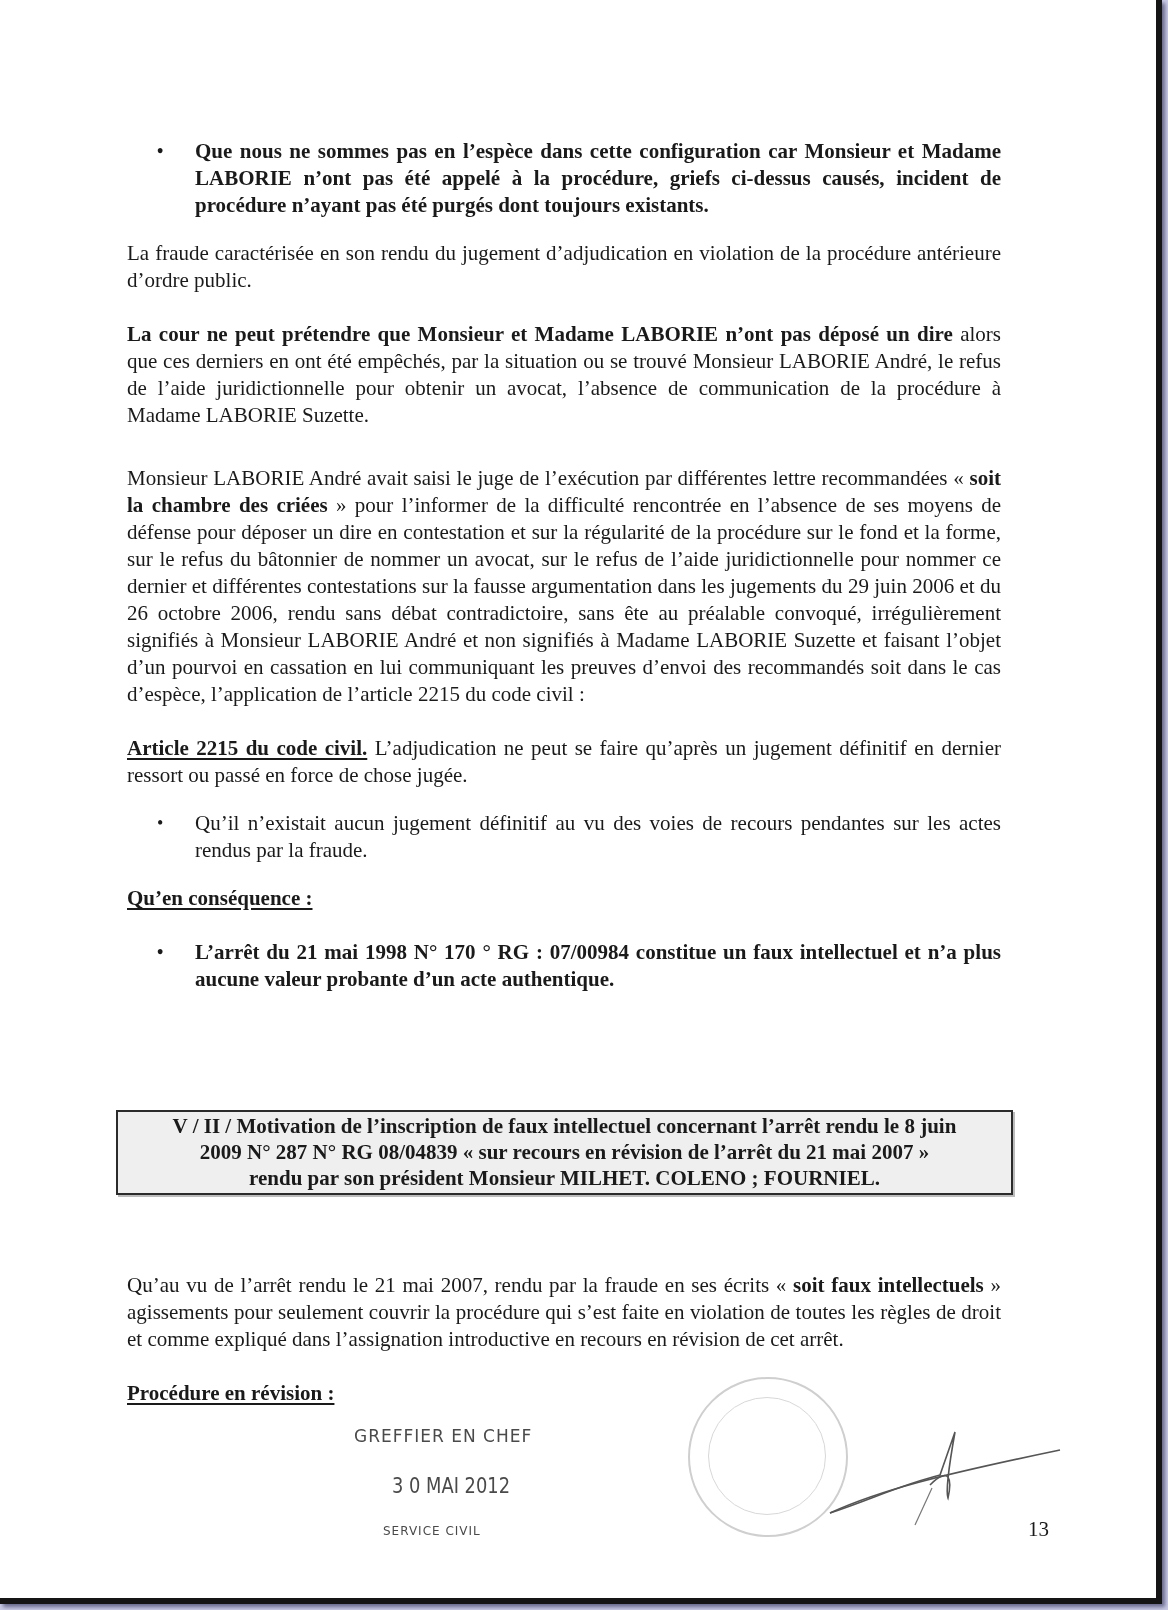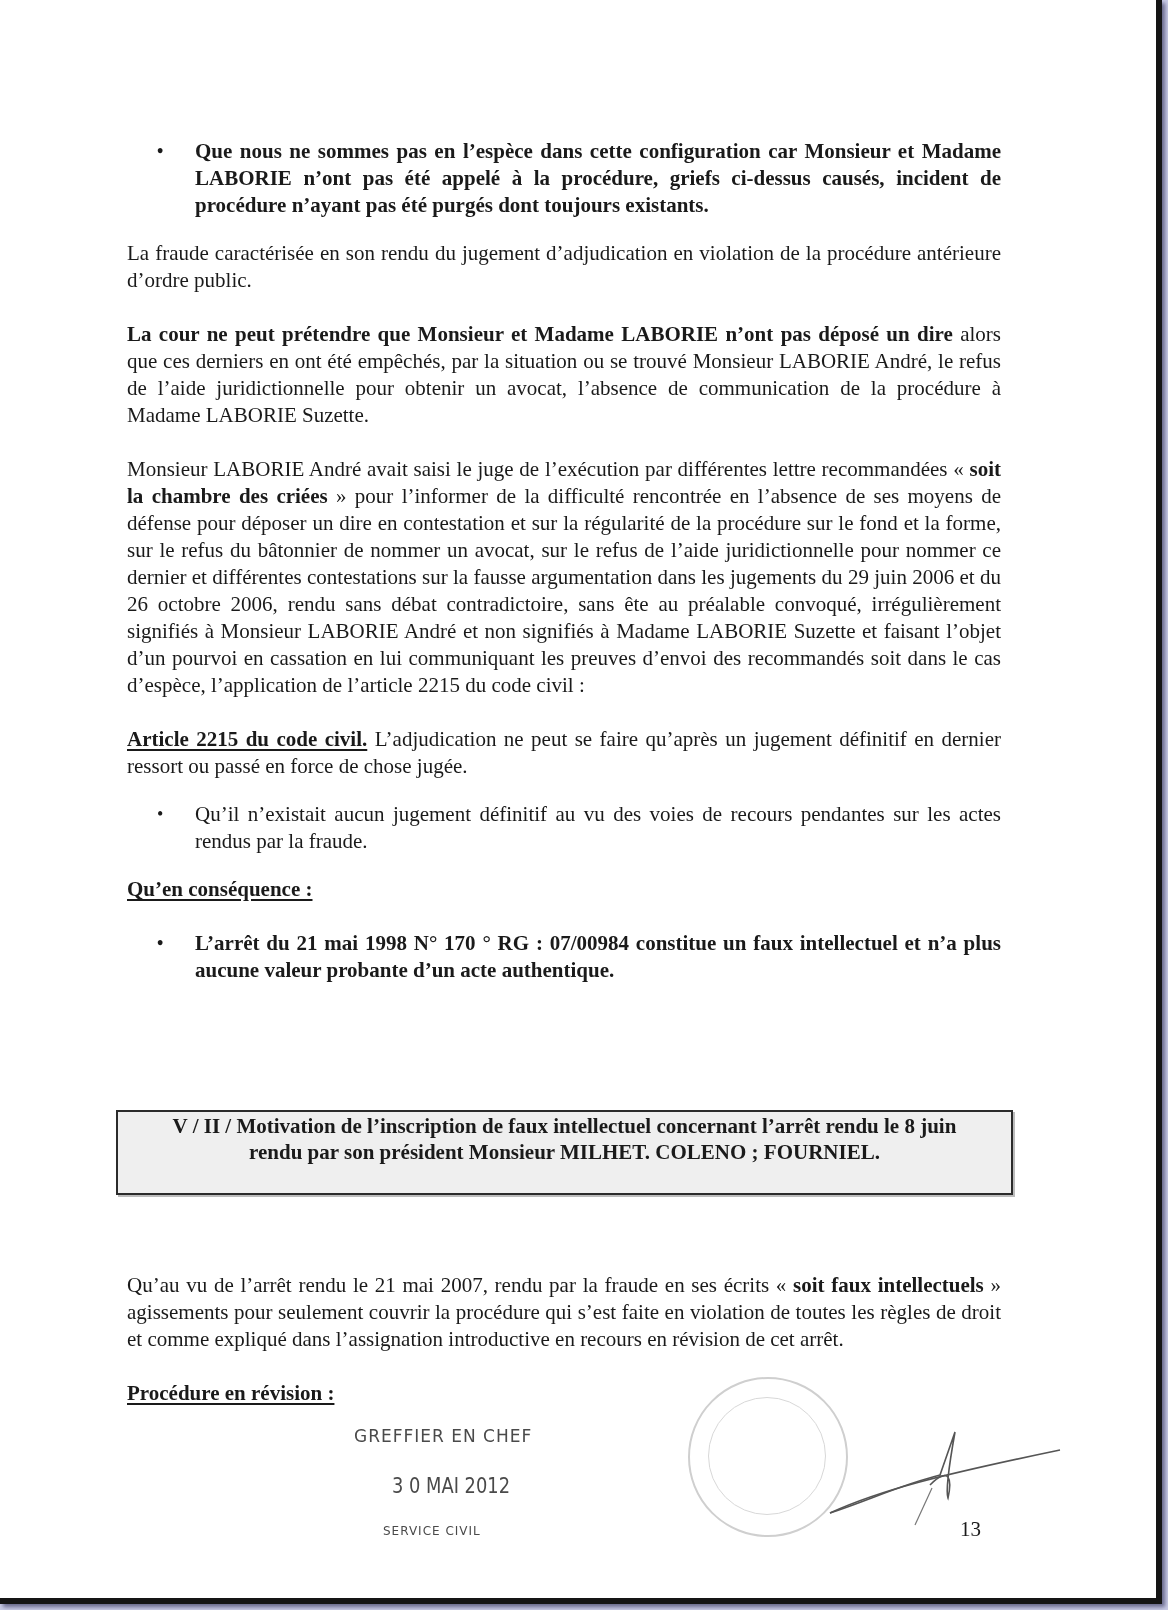--- a/index.html
+++ b/index.html
@@ -25,21 +25,21 @@
     .box {
       position: absolute; left: 116px; top: 1110px; width: 893px; height: 80px;
       border: 2px solid #2b2b2b; background: #efefef;
       box-shadow: 2px 2px 0 #bcbcbc;
       text-align: center; font-weight: bold; font-size: 21px; line-height: 26px;
       padding-top: 1px;
     }
     .stamp { position: absolute; font-family: "DejaVu Sans", "Liberation Sans", sans-serif; color: #4a4a4a; font-weight: normal; }
     .seal { position: absolute; left: 688px; top: 1377px; width: 156px; height: 156px; border-radius: 50%; border: 2px solid #cfcfcf; }
     .seal::after { content: ""; position: absolute; left: 18px; top: 18px; width: 116px; height: 116px; border-radius: 50%; border: 1px solid #d8d8d8; }
-    .pagenum { position: absolute; left: 960px; top: 1517px; font-size: 21px; }
+    .pagenum { position: absolute; left: 1028px; top: 1517px; font-size: 21px; }
     .sig { position: absolute; left: 820px; top: 1420px; }
   </style>
 </head>
 <body>
 
 <div class="page">
   <div class="content">
 
     <p class="bullet b">
       <span class="dot">•</span>
@@ -48,21 +48,21 @@
 
     <p style="margin-top:21px">
       <span>La fraude caractérisée en son rendu du jugement d’adjudication en violation de la procédure antérieure d’ordre public.</span>
     </p>
 
     <p style="margin-top:27px">
       <span class="b">La cour ne peut prétendre que Monsieur et Madame LABORIE n’ont pas déposé un dire</span><span> alors que ces derniers en ont été empêchés, par la situation ou se trouvé Monsieur LABORIE André, le refus de l’aide juridictionnelle pour obtenir un avocat, l’absence de communication de la procédure à Madame LABORIE Suzette.</span>
     </p>
 
 
-    <p style="margin-top:27px">
+    <p style="margin-top:36px">
       <span>Monsieur LABORIE André avait saisi le juge de l’exécution par différentes lettre recommandées « </span><span class="b">soit la chambre des criées</span><span> » pour l’informer de la difficulté rencontrée en l’absence de ses moyens de défense pour déposer un dire en contestation et sur la régularité de la procédure sur le fond et la forme, sur le refus du bâtonnier de nommer un avocat, sur le refus de l’aide juridictionnelle pour nommer ce dernier et différentes contestations sur la fausse argumentation dans les jugements du 29 juin 2006 et du 26 octobre 2006, rendu sans débat contradictoire, sans ête au préalable convoqué, irrégulièrement signifiés à Monsieur LABORIE André et non signifiés à Madame LABORIE Suzette et faisant l’objet d’un pourvoi en cassation en lui communiquant les preuves d’envoi des recommandés soit dans le cas d’espèce, l’application de l’article 2215 du code civil :</span>
     </p>
 
     <p style="margin-top:27px">
       <span class="b u">Article 2215 du code civil.</span><span> L’adjudication ne peut se faire qu’après un jugement définitif en dernier ressort ou passé en force de chose jugée.</span>
     </p>
 
     <p class="bullet" style="margin-top:21px">
       <span class="dot">•</span>
       <span>Qu’il n’existait aucun jugement définitif au vu des voies de recours pendantes sur les actes rendus par la fraude.</span>
@@ -73,20 +73,21 @@
     </p>
 
     <p class="bullet b" style="margin-top:27px">
       <span class="dot">•</span>
       <span>L’arrêt du 21 mai 1998 N° 170 ° RG : 07/00984 constitue un faux intellectuel et n’a plus aucune valeur probante d’un acte authentique.</span>
     </p>
   </div>
 
   <div class="box">
     <div>V / II / Motivation de l’inscription de faux intellectuel concernant l’arrêt  rendu le 8 juin</div>
+    <div>2009  N° 287 N° RG 08/04839 «  sur recours en révision de l’arrêt du 21 mai 2007 »</div>
     <div>rendu par son président Monsieur MILHET. COLENO ; FOURNIEL.</div>
   </div>
 
   <div class="content" style="top:1272px">
     <p>
       <span>Qu’au vu de l’arrêt rendu le 21 mai 2007, rendu par la fraude en ses écrits «  </span><span class="b">soit faux intellectuels</span><span> » agissements pour seulement couvrir la procédure qui s’est faite en violation de toutes les règles de droit et comme expliqué dans l’assignation introductive en recours en révision de cet arrêt.</span>
     </p>
     <p class="b u" style="margin-top:27px">
       <span>Procédure en révision :</span>
     </p>

